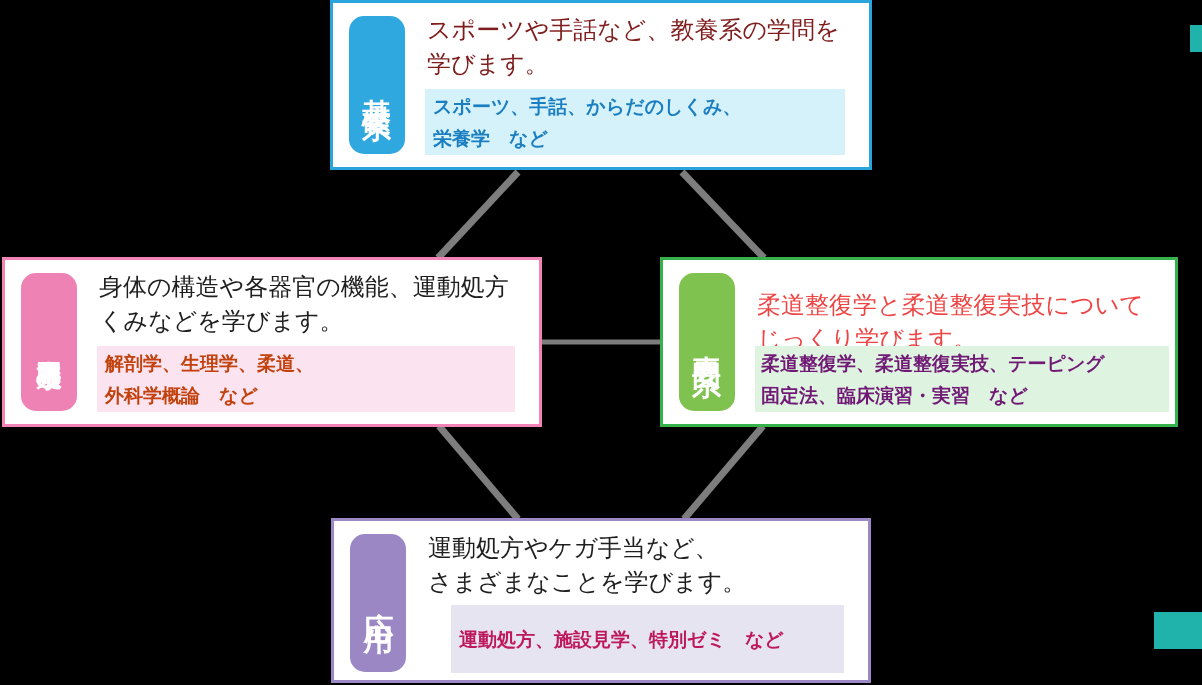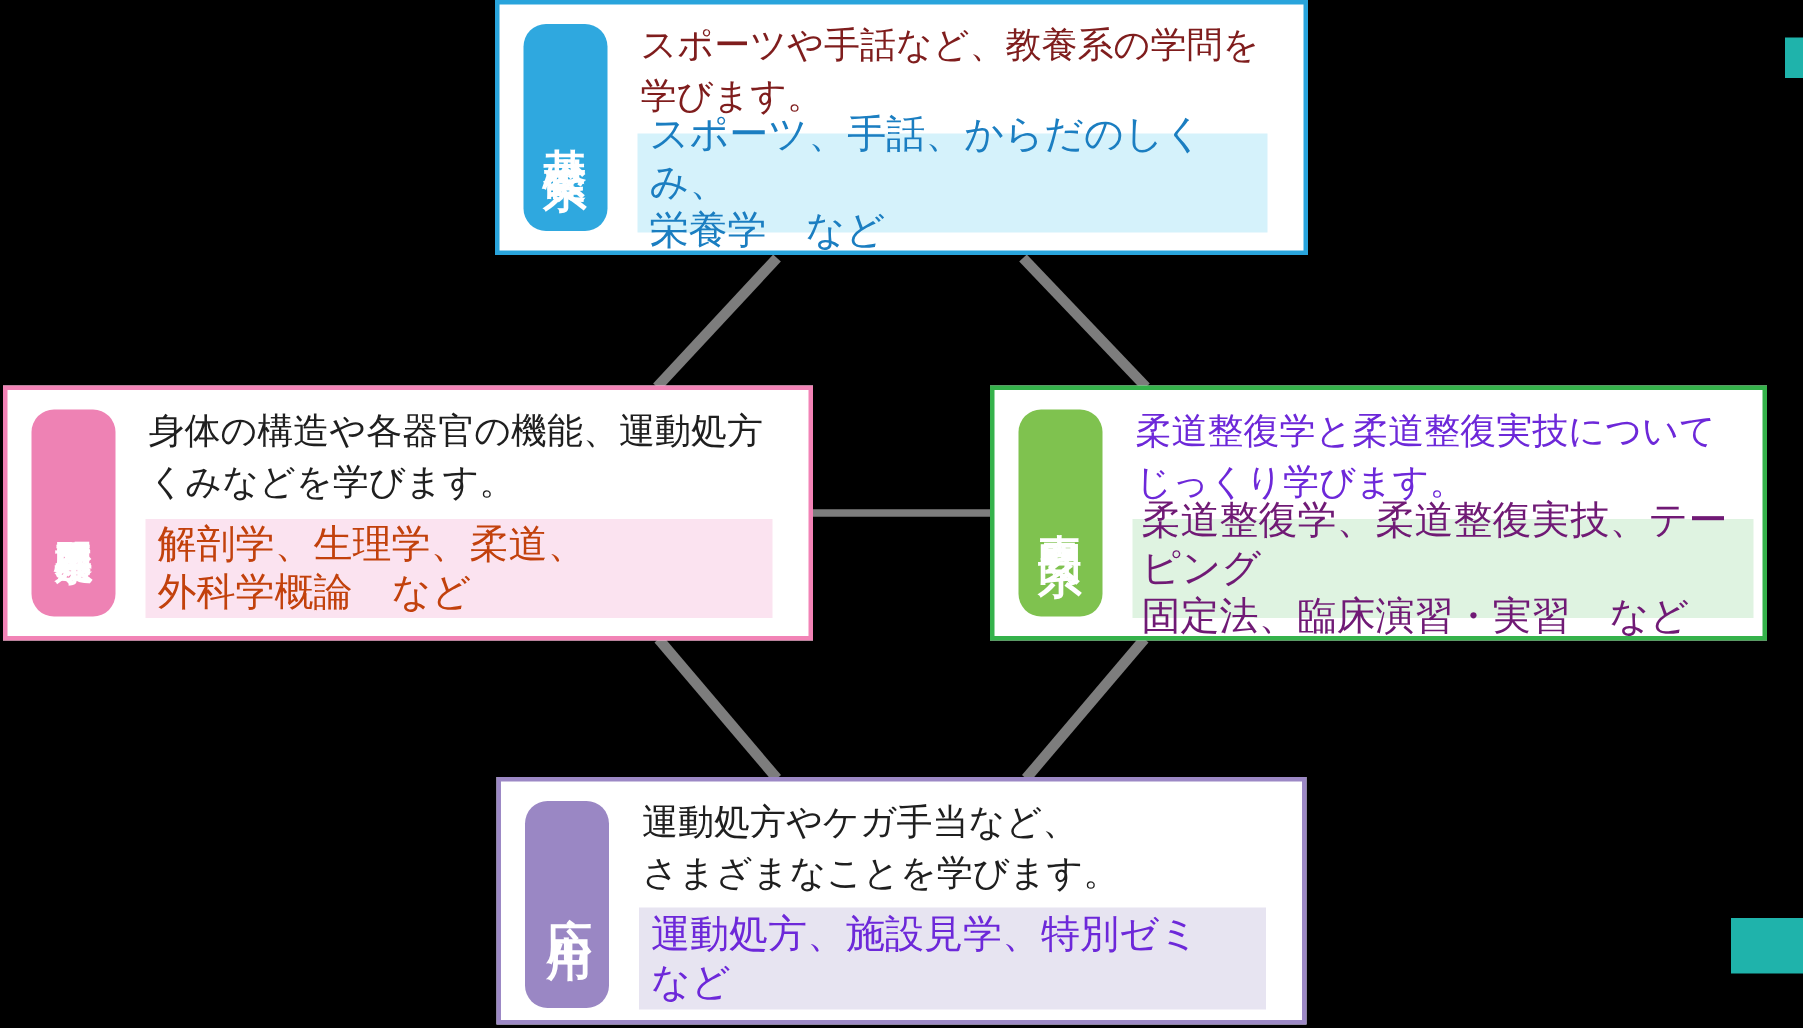--- a/index.html
+++ b/index.html
@@ -25,21 +25,21 @@
   .box-left .cat-label   { font-size:25px; letter-spacing:1px; }
   .box-bottom .cat-label { font-size:30px; letter-spacing:16px; }
 
   .desc {
     position:absolute; left:94px; top:10px; right:10px; margin:0;
     font-size:24px; line-height:34px; color:#1f1f1f; white-space:pre-line;
   }
   .subjects {
     position:absolute; left:92px; right:24px; top:86px; height:66px;
     display:flex; align-items:center; box-sizing:border-box; padding-left:8px;
-    font-weight:normal; font-size:26px; line-height:32px; white-space:pre-line;
+    font-weight:bold; font-size:19px; line-height:32px; white-space:pre-line;
   }
   .box-right .subjects  { right:6px; padding-left:6px; }
   .box-bottom .subjects { top:84px; height:68px; }
 
   .corner-frag { position:absolute; }
   .frag-top-right    { left:1190px; top:25px;  width:12px; height:27px; }
   .frag-bottom-right { left:1154px; top:612px; width:48px; height:37px; }
 </style>
 </head>
 <body>
@@ -65,29 +65,29 @@
   <section class="box box-left" style="border-color: rgb(242, 131, 182);">
     <div class="cat-label" style="background-color: rgb(238, 130, 180); color: rgb(255, 255, 255);">専門基礎系</div>
     <p class="desc" style="color: rgb(31, 31, 31);">身体の構造や各器官の機能、運動処方
 くみなどを学びます。</p>
     <div class="subjects" style="background-color: rgb(251, 227, 240); color: #c2410c;">解剖学、生理学、柔道、
 外科学概論　など</div>
   </section>
 
   <section class="box box-right" style="border-color: rgb(53, 178, 75);">
     <div class="cat-label" style="background-color: rgb(127, 194, 79); color: rgb(255, 255, 255);">専門系</div>
-    <p class="desc" style="color: #6d28d9;">柔道整復学と柔道整復実技について
+    <p class="desc" style="color: #ef4444; margin-top: 18px;">柔道整復学と柔道整復実技について
 じっくり学びます。</p>
     <div class="subjects" style="background-color: rgb(223, 243, 225); color: #701a75;">柔道整復学、柔道整復実技、テーピング
 固定法、臨床演習・実習　など</div>
   </section>
 
   <section class="box box-bottom" style="border-color: rgb(156, 136, 197);">
     <div class="cat-label" style="background-color: rgb(154, 135, 196); color: rgb(255, 255, 255);">応用</div>
     <p class="desc" style="color: rgb(31, 31, 31);">運動処方やケガ手当など、
 さまざまなことを学びます。</p>
-    <div class="subjects" style="background-color: rgb(231, 228, 241); color: #6d28d9;">運動処方、施設見学、特別ゼミ　など</div>
+    <div class="subjects" style="background-color: rgb(231, 228, 241); color: #be185d; margin-left: 25px;">運動処方、施設見学、特別ゼミ　など</div>
   </section>
 
   <div class="corner-frag frag-top-right" style="background-color: rgb(31, 179, 171);"></div>
   <div class="corner-frag frag-bottom-right" style="background-color: rgb(31, 179, 171);"></div>
 
 </div>
 
 </body></html>

